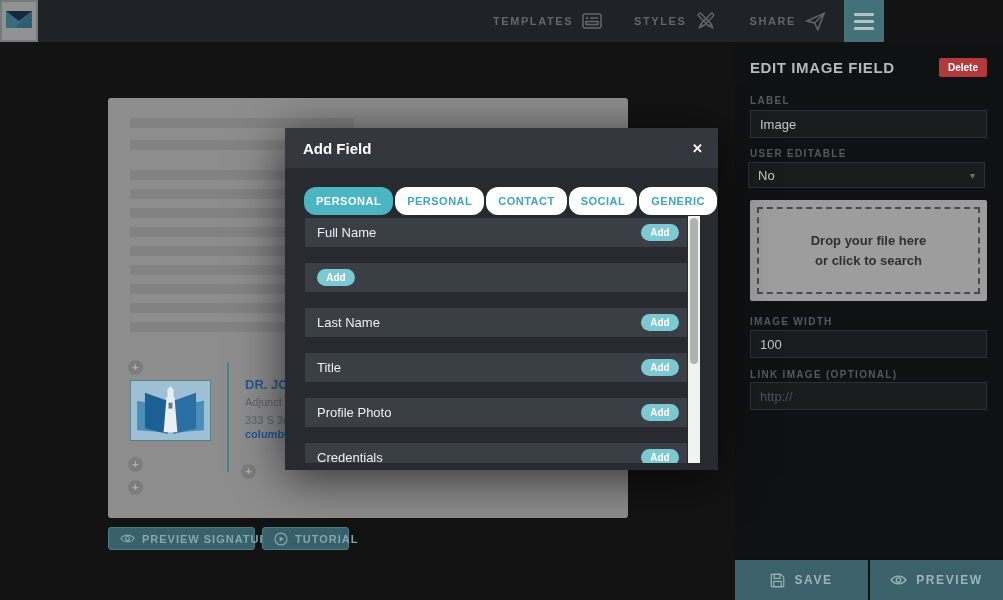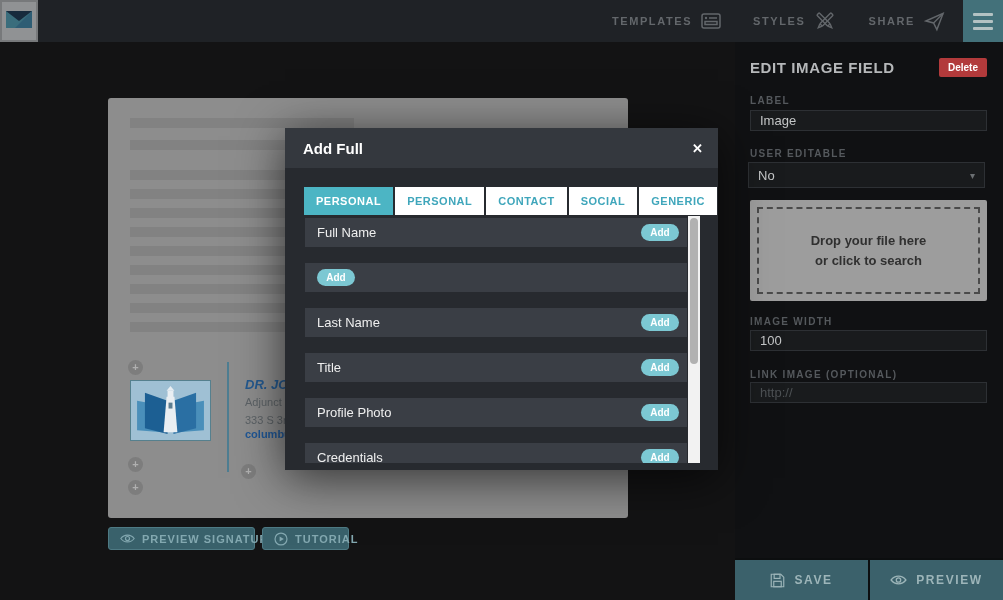--- a/index.html
+++ b/index.html
@@ -1,21 +1,21 @@
 <!DOCTYPE html>
 <html><head>
 <meta charset="utf-8">
 <style>
   * { margin:0; padding:0; box-sizing:border-box; }
   html,body { background:#000; }
   #app { position:relative; width:1003px; height:600px; overflow:hidden;
          font-family:"Liberation Sans", sans-serif; background:#131314; }
 
   
-  .topbar { position:absolute; left:0; top:0; width:1003px; height:42px; background:#1f2226; z-index:5; }
+  .topbar { position:absolute; left:0; top:0; width:884px; height:42px; background:#1f2226; z-index:5; }
   .logo-box { position:absolute; left:0; top:0; width:38px; height:42px; background:#909294;
               border:2px solid #77797b; display:flex; align-items:center; justify-content:center; }
   .topnav { position:absolute; right:58px; top:0; height:42px; display:flex; align-items:center; gap:32px; }
   .nav-item { display:flex; align-items:center; gap:9px; color:#63676b; font-size:11px;
               font-weight:bold; letter-spacing:1.6px; cursor:pointer; }
   .nav-item svg { display:block; }
   .menu-btn { position:absolute; right:0; top:0; width:40px; height:42px; background:#43717a;
               display:flex; flex-direction:column; justify-content:center; align-items:center; gap:4px; cursor:pointer; }
   .menu-btn i { display:block; width:20px; height:3px; background:#b3c2c3; border-radius:1px; }
 
@@ -24,56 +24,56 @@
   .sig-card { position:absolute; left:108px; top:56px; width:520px; height:420px; background:#8d8d8d; border-radius:3px; }
   .skel { position:absolute; left:22px; top:20px; width:224px; }
   .skel i { display:block; height:10px; background:#828282; margin-bottom:9px; }
   .skel i:nth-child(1){ margin-bottom:12px; }
   .skel i:nth-child(2){ margin-bottom:20px; }
   .plus { position:absolute; width:15px; height:15px; border-radius:50%; background:#7d7d7d;
           color:#b0b0b0; font-size:11px; line-height:15px; text-align:center; font-weight:bold; cursor:pointer; }
   .sig-logo { position:absolute; left:22px; top:282px; width:81px; height:61px;
               border:1px solid #55808e; background:#9fc0d4; }
   .vdiv { position:absolute; left:119px; top:264px; width:2px; height:110px; background:#4e7e92; }
-  .sig-name { position:absolute; left:137px; top:279px; font-size:13px; font-weight:bold; color:#24598f; white-space:nowrap;font-style:italic; }
+  .sig-name { position:absolute; left:137px; top:279px; font-size:13px; font-weight:bold; color:#24598f; white-space:nowrap; }
   .sig-role { position:absolute; left:137px; top:298px; font-size:11px; color:#5c6266; white-space:nowrap; }
   .sig-addr { position:absolute; left:137px; top:316px; font-size:11px; color:#5c6266; white-space:nowrap; }
   .sig-site { position:absolute; left:137px; top:330px; font-size:11px; font-weight:bold; color:#1f5796; white-space:nowrap; }
   .cbtn { position:absolute; top:485px; height:23px; background:#39616b; border:1px solid #4e7a84;
           border-radius:3px; color:#83a8b0; font-size:11px; font-weight:bold; letter-spacing:1px;
           display:flex; align-items:center; gap:7px; padding:0 11px; cursor:pointer; white-space:nowrap; }
   .cbtn svg { display:block; }
 
   
   .modal { position:absolute; left:285px; top:128px; width:433px; height:342px; background:#272a2f;
            box-shadow:0 8px 45px rgba(0,0,0,.65); z-index:20; }
   .modal-header { height:40px; background:#34383e; display:flex; align-items:center; padding:0 15px 0 18px; }
   .modal-title { color:#fff; font-size:15px; font-weight:bold; flex:1; }
   .modal-close { color:#fff; font-size:13px; font-weight:bold; cursor:pointer; }
   .tabs { position:absolute; left:19px; top:59px; display:flex; gap:2px; }
   .tab { padding:8px 12px; background:#ffffff; color:#3fa6bb; font-size:11px; font-weight:bold;
-         letter-spacing:.5px; cursor:pointer; }
+         letter-spacing:.5px; cursor:pointer;border-radius:12px; }
   .tab.active { background:#4cb5c4; color:#fff; }
   .field-list { position:absolute; left:20px; top:90px; width:382px; height:245px; overflow:hidden; }
   .frow { height:29px; margin-bottom:16px; background:#3a3e45; display:flex; align-items:center;
           padding:0 8px 0 12px; }
   .frow-label { flex:1; color:#efefef; font-size:13px; }
   .add-pill { width:38px; height:17px; background:#7cc8d3; border-radius:9px; color:#fff;
               font-size:10px; font-weight:bold; display:flex; align-items:center; justify-content:center; cursor:pointer; }
   .mscroll { position:absolute; left:403px; top:88px; width:12px; height:247px; background:#f2f2f2; }
   .mthumb { position:absolute; left:2px; top:2px; width:8px; height:146px; background:#b1b1b1; border-radius:4px; cursor:pointer; }
 
   
   .sidebar { position:absolute; left:735px; top:42px; width:268px; height:558px; background:#101113; z-index:5; }
   .sb-head { position:absolute; left:15px; top:16px; width:237px; display:flex; align-items:center; }
   .sb-title { color:#b6b8ba; font-size:15px; font-weight:bold; letter-spacing:.6px; flex:1; }
   .delete-btn { background:#b23a3b; color:#fff; font-size:10px; font-weight:bold;
                 padding:4px 9px; border-radius:2px; cursor:pointer; }
   .sb-label { position:absolute; left:15px; font-size:10px; font-weight:bold; letter-spacing:1.3px; color:#55595d; }
-  .sb-input { position:absolute; left:15px; width:237px; height:21px; background:#191b1d;
+  .sb-input { position:absolute; left:15px; width:237px; height:28px; background:#191b1d;
               border:1px solid #2d3034; color:#c4c6c7; font-size:13px; padding:0 9px;
               font-family:"Liberation Sans", sans-serif; outline:none; }
   .sb-input::placeholder { color:#4d5154; }
   .sb-select { position:absolute; left:13px; width:237px; height:25px; background:#191b1d;
                border:1px solid #2d3034; color:#c4c6c7; font-size:13px; padding:12px 9px;
                display:flex; align-items:center; cursor:pointer; }
   .sb-select .caret { margin-left:auto; color:#6b6f72; font-size:10px; }
   .dropzone { position:absolute; left:15px; top:158px; width:237px; height:101px; background:#9d9d9d;
               border-radius:2px; cursor:pointer; }
   .dz-inner { position:absolute; left:7px; top:7px; right:7px; bottom:7px; border:2px dashed #4b4b4b;
@@ -198,21 +198,21 @@
           <circle cx="7.5" cy="7.5" r="6.4"></circle>
           <path d="M6 4.8 L10.5 7.5 L6 10.2 Z" fill="#83a8b0" stroke="none"></path>
         </svg>
       </span>
       <span>TUTORIAL</span>
     </div>
   </div>
 
   <div class="modal">
     <div class="modal-header">
-      <div class="modal-title">Add Full</div>
+      <div class="modal-title">Add Field</div>
       <div class="modal-close">✕</div>
     </div>
     <div class="tabs">
       <div class="tab active">PERSONAL</div>
       <div class="tab">PERSONAL</div>
       <div class="tab">CONTACT</div>
       <div class="tab">SOCIAL</div>
       <div class="tab">GENERIC</div>
     </div>
     <div class="field-list">

